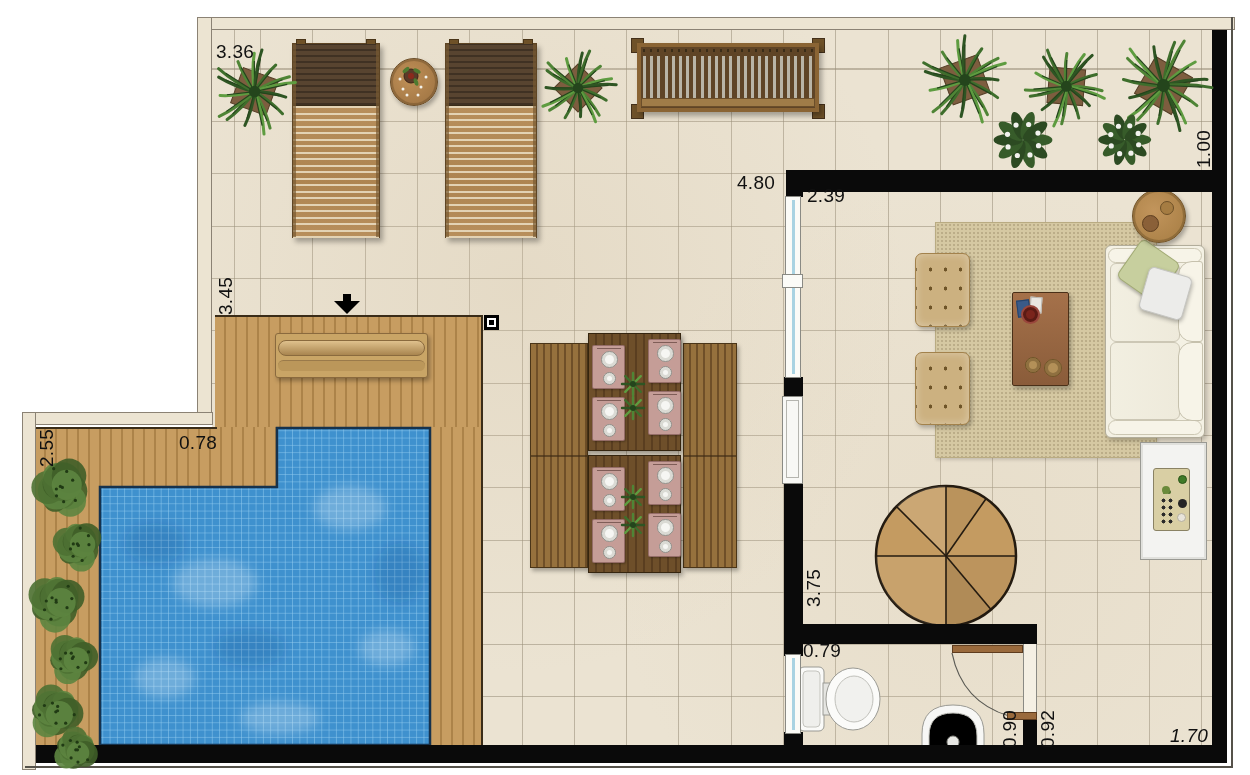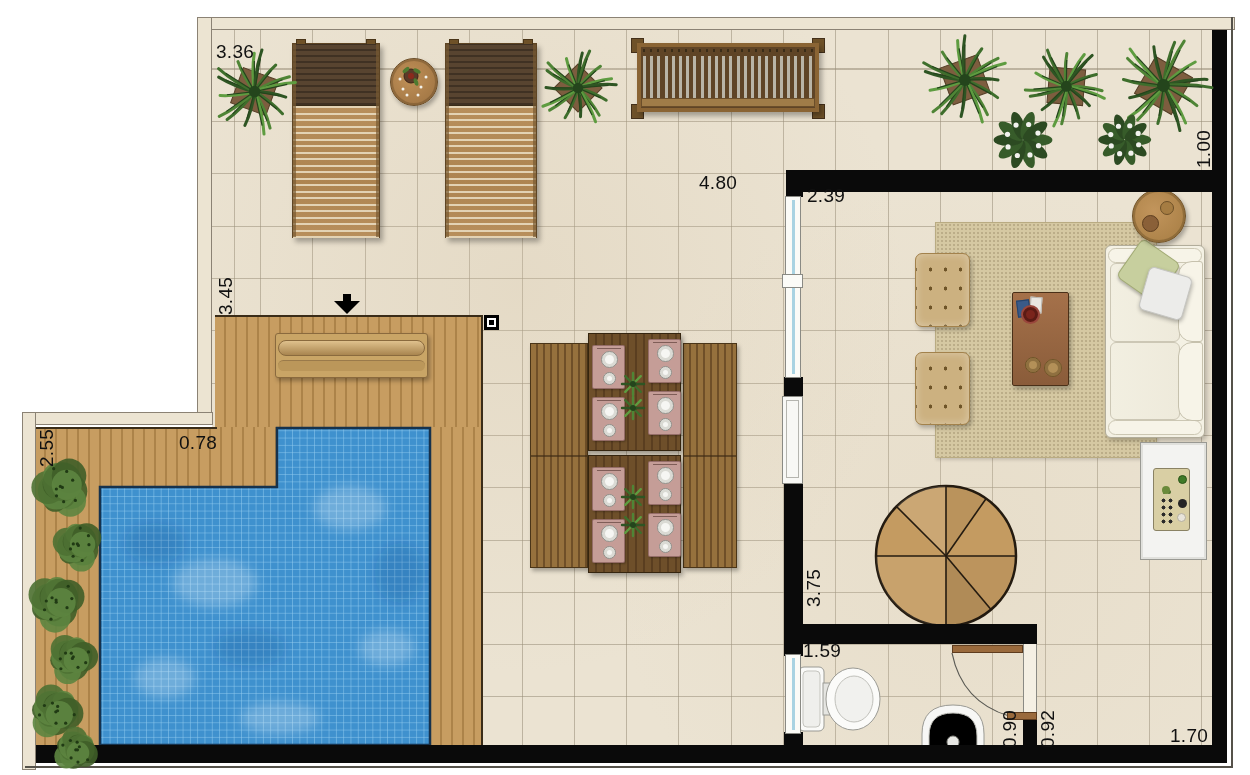--- a/index.html
+++ b/index.html
@@ -792,24 +792,24 @@
         <circle cx="3.6034730604316705" cy="-3.0236729159654816" r="1.6" fill="#203a14"></circle>
         <circle cx="1.6799999999999997" cy="-4.114813245135106e-16" r="1.6" fill="#203a14"></circle>
         <circle cx="11.839982912846923" cy="9.934925295315146" r="1.6" fill="#203a14"></circle>
         <circle cx="2.158794144755279" cy="12.24312998544777" r="1.6" fill="#203a14"></circle>
         <circle cx="-4.703999999999992" cy="8.147566998804" r="1.6" fill="#203a14"></circle>
       </svg>
     </div>
 
   <div class="dim" style="left:216px;top:42px;">3.36</div>
   <div class="dim v" style="left:1194px;top:168px;">1.00</div>
-  <div class="dim" style="left:699px;top:173px;">4.80</div>
+  <div class="dim" style="left:737px;top:173px;">4.80</div>
   <div class="dim" style="left:807px;top:186px;">2.39</div>
   <div class="dim v" style="left:216px;top:315px;">3.45</div>
   <div class="dim v" style="left:37px;top:467px;">2.55</div>
   <div class="dim" style="left:179px;top:433px;">0.78</div>
   <div class="dim v" style="left:804px;top:607px;">3.75</div>
-  <div class="dim" style="left:803px;top:641px;">1.59</div>
+  <div class="dim" style="left:803px;top:641px;">0.79</div>
   <div class="dim v" style="left:1000px;top:748px;">0.90</div>
   <div class="dim v" style="left:1038px;top:748px;">0.92</div>
-  <div class="dim" style="left:1170px;top:726px;">1.70</div>
+  <div class="dim" style="left:1170px;top:726px;font-style:italic;">1.70</div>
 
 </div>
 
 </body></html>

